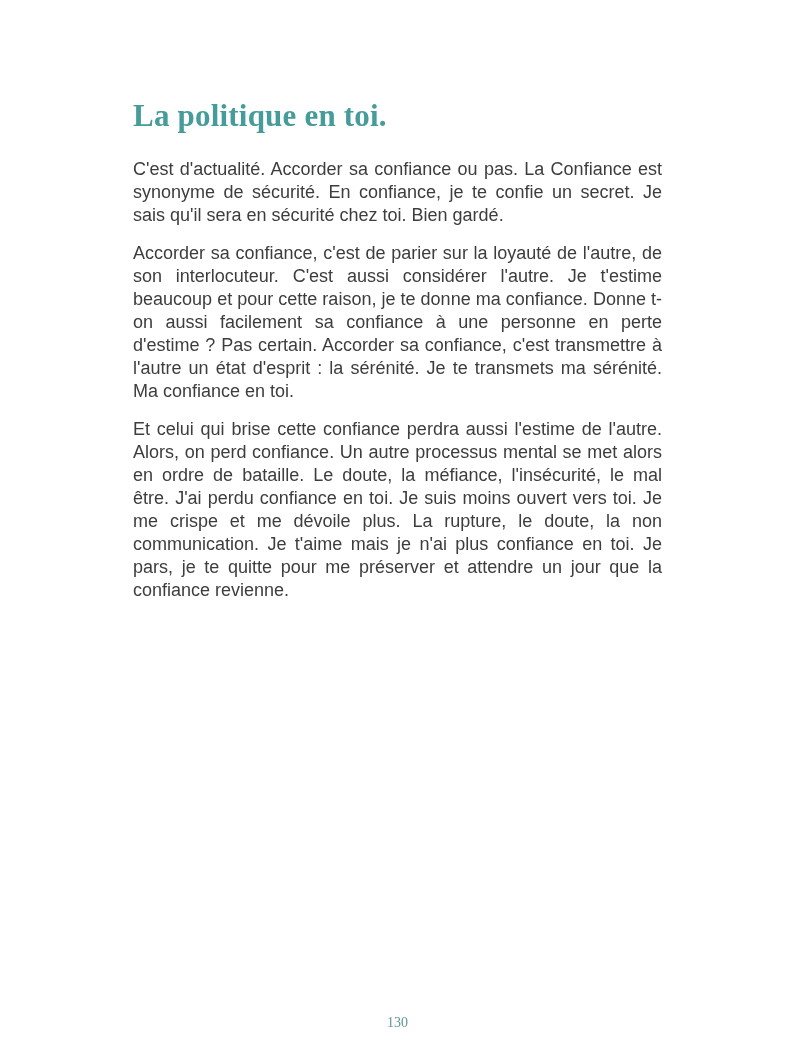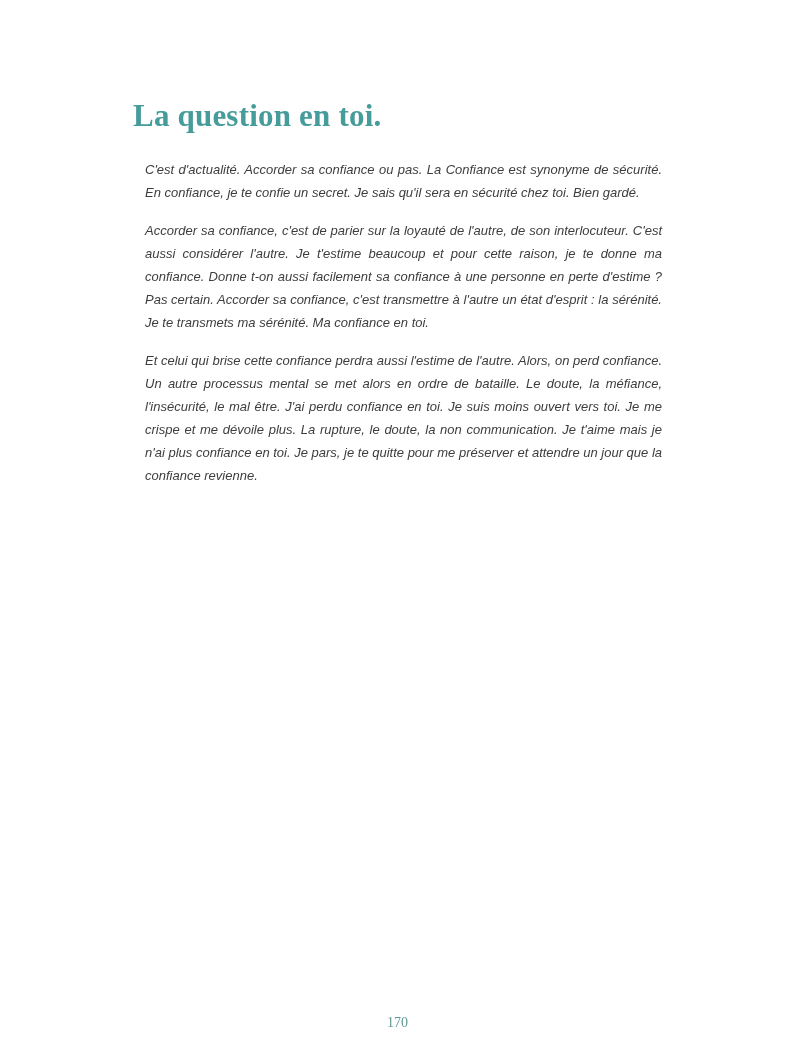--- a/index.html
+++ b/index.html
@@ -20,47 +20,46 @@
   .title {
     font-family: "Liberation Serif", serif;
     font-weight: bold;
     font-size: 31px;
     line-height: 1.15;
     color: var(--title-color, #469c9a);
     margin: 0 0 24px 0;
     letter-spacing: 0.2px;
   }
   .body-text {
-    font-size: 13px;
+    font-size: 18px;
     line-height: 23px;
     color: var(--body-color, #3d3d3d);
     text-align: justify;
-    margin: 0 0 15px 12px;
+    margin: 0 0 15px 0;
     -webkit-hyphens: none;
     hyphens: none;
-    font-style: italic;
   }
   .page-number {
     position: absolute;
     bottom: 32px;
     left: 0;
     width: 795px;
     text-align: center;
     font-family: "Liberation Serif", serif;
     font-size: 14px;
     color: var(--page-number-color, #5f9897);
   }
 </style>
 </head>
 <body>
 
 <div class="page">
-  <h1 class="title">La question en toi.</h1>
+  <h1 class="title">La politique en toi.</h1>
 
   <p class="body-text">C'est d'actualité. Accorder sa confiance ou pas. La Confiance est synonyme de sécurité. En confiance, je te confie un secret. Je sais qu'il sera en sécurité chez toi. Bien gardé.</p>
 
   <p class="body-text">Accorder sa confiance, c'est de parier sur la loyauté de l'autre, de son interlocuteur. C'est aussi considérer l'autre. Je t'estime beaucoup et pour cette raison, je te donne ma confiance. Donne t-on aussi facilement sa confiance à une personne en perte d'estime ? Pas certain. Accorder sa confiance, c'est transmettre à l'autre un état d'esprit : la sérénité. Je te transmets ma sérénité. Ma confiance en toi.</p>
 
   <p class="body-text">Et celui qui brise cette confiance perdra aussi l'estime de l'autre. Alors, on perd confiance. Un autre processus mental se met alors en ordre de bataille. Le doute, la méfiance, l'insécurité, le mal être. J'ai perdu confiance en toi. Je suis moins ouvert vers toi. Je me crispe et me dévoile plus. La rupture, le doute, la non communication. Je t'aime mais je n'ai plus confiance en toi. Je pars, je te quitte pour me préserver et attendre un jour que la confiance revienne.</p>
 
 
-  <div class="page-number">170</div>
+  <div class="page-number">130</div>
 </div>
 
 </body></html>

